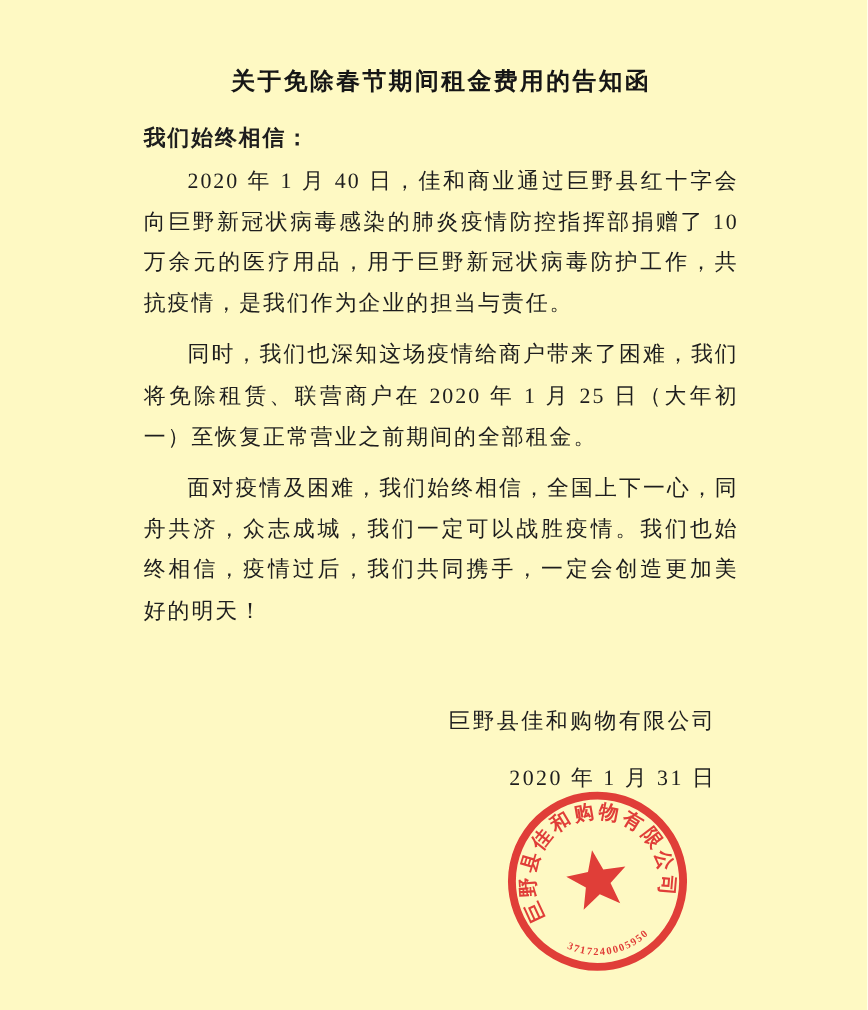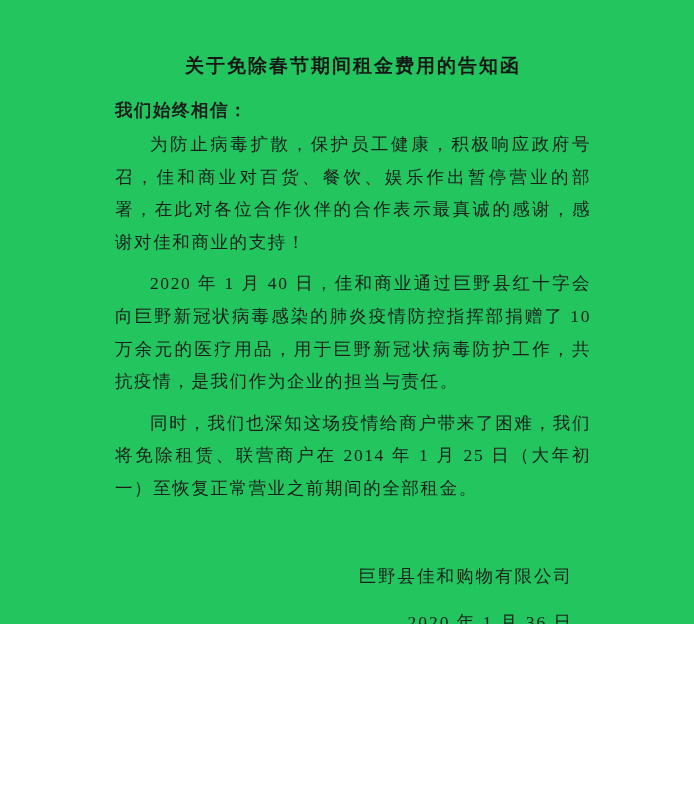--- a/index.html
+++ b/index.html
@@ -3,22 +3,22 @@
 <meta charset="utf-8">
 <style>
   html, body {
     margin: 0;
     padding: 0;
     background: #ffffff;
   }
   .page {
     position: relative;
     width: 694px;
-    height: 624px;
-    background: #22c55e;
+    height: 808px;
+    background: #fef9c3;
     font-family: "Liberation Serif", "DejaVu Serif", serif;
     color: #1e1e1e;
     overflow: hidden;
   }
   .content {
     position: absolute;
     left: 115px;
     top: 50px;
     width: 476px;
   }
@@ -83,30 +83,30 @@
 <body>
 
 <div class="page">
 
   <div class="content">
 
     <h1 class="doc-title">关于免除春节期间租金费用的告知函</h1>
 
     <p class="salutation">我们始终相信：</p>
 
-    <p class="body-para">为防止病毒扩散，保护员工健康，积极响应政府号召，佳和商业对百货、餐饮、娱乐作出暂停营业的部署，在此对各位合作伙伴的合作表示最真诚的感谢，感谢对佳和商业的支持！</p>
 
     <p class="body-para">2020 年 1 月 40 日，佳和商业通过巨野县红十字会向巨野新冠状病毒感染的肺炎疫情防控指挥部捐赠了 10 万余元的医疗用品，用于巨野新冠状病毒防护工作，共抗疫情，是我们作为企业的担当与责任。</p>
 
-    <p class="body-para">同时，我们也深知这场疫情给商户带来了困难，我们将免除租赁、联营商户在 2014 年 1 月 25 日（大年初一）至恢复正常营业之前期间的全部租金。</p>
+    <p class="body-para">同时，我们也深知这场疫情给商户带来了困难，我们将免除租赁、联营商户在 2020 年 1 月 25 日（大年初一）至恢复正常营业之前期间的全部租金。</p>
 
+    <p class="body-para">面对疫情及困难，我们始终相信，全国上下一心，同舟共济，众志成城，我们一定可以战胜疫情。我们也始终相信，疫情过后，我们共同携手，一定会创造更加美好的明天！</p>
 
     <div class="signature-block">
       <p class="signature-company">巨野县佳和购物有限公司</p>
-      <p class="signature-date">2020 年 1 月 36 日</p>
+      <p class="signature-date">2020 年 1 月 31 日</p>
     </div>
 
   </div>
 
   <div class="seal">
     <svg viewBox="0 0 150 150" xmlns="http://www.w3.org/2000/svg">
       <defs>
         <path id="sealTopArc" d="M 29.9,91.4 A 48,48 0 1 1 120.1,91.4" fill="none"></path>
         <path id="sealBottomArc" d="M 29.1,107.1 A 56,56 0 0 0 120.9,107.1" fill="none"></path>
       </defs>

